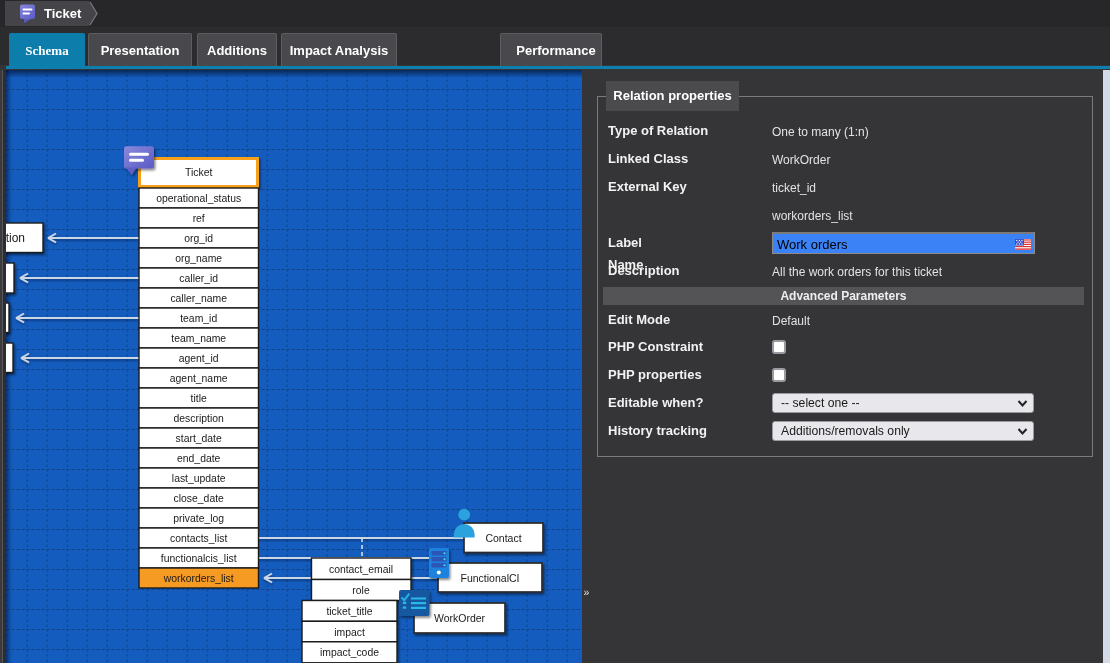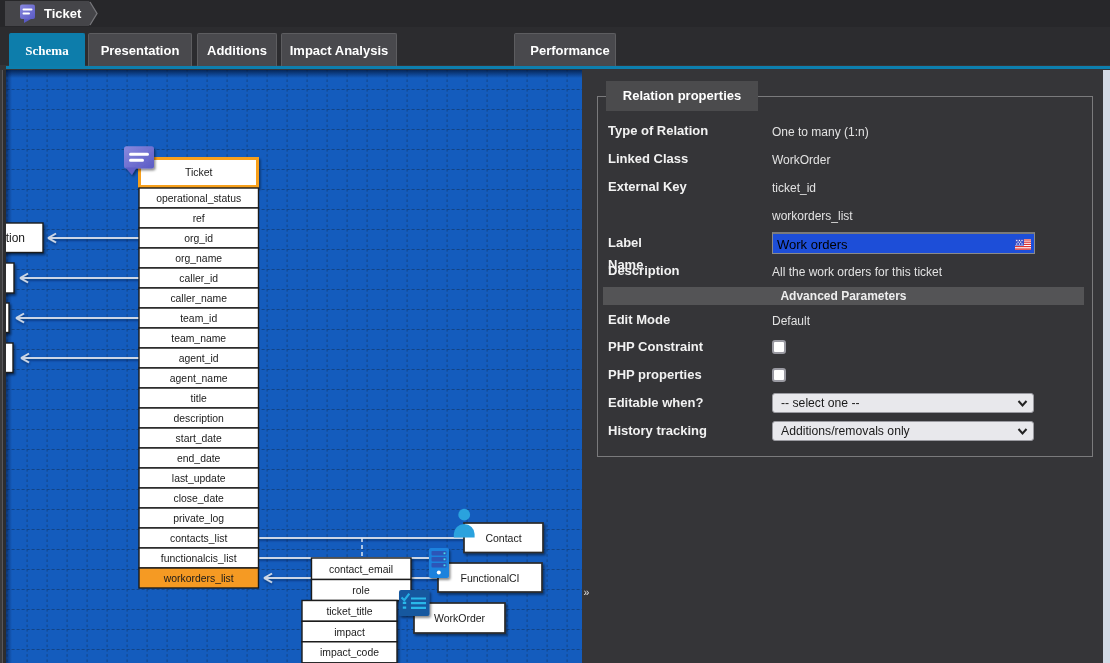--- a/index.html
+++ b/index.html
@@ -15,27 +15,27 @@
   font-size:13px;font-weight:bold;text-align:center;line-height:34px;border-radius:2px 2px 0 0;}
 .tab.act{background:#0d7dab;border-color:#0d7dab;font-family:Liberation Serif, serif;}
 #cyan{position:absolute;left:6px;top:66px;width:1104px;height:3.4px;background:#0d7fae;}
 #lstrip{position:absolute;left:0;top:70px;width:6px;height:593px;
   background:linear-gradient(90deg,#3a3a3c 0,#3a3a3c 1.8px,#58585c 1.8px,#58585c 3px,#2d2d2f 3px,#2d2d2f 6px);}
 #canvas{position:absolute;left:6px;top:70px;}
 #panel{position:absolute;left:582px;top:70px;width:521px;height:593px;background:#353538;}
 #expander{position:absolute;left:583.5px;top:586px;color:#e0e0e0;font-size:10.5px;z-index:9;}
 #scroll{position:absolute;left:1103px;top:70px;width:7px;height:593px;background:#d4dbe6;}
 #fieldset{position:absolute;left:15px;top:26px;width:496px;height:361px;border:1px solid #7a7a7c;}
-#legend{position:absolute;left:24px;top:11px;width:152px;height:30px;background:#4b4b4d;
+#legend{position:absolute;left:24px;top:11px;width:133px;height:30px;background:#4b4b4d;
   color:#fff;font-weight:bold;font-size:13px;text-align:center;line-height:30px;}
 .lbl{position:absolute;left:26px;color:#f2f2f2;font-weight:bold;font-size:13px;line-height:14px;}
 .val{position:absolute;left:190px;color:#e2e2e2;font-size:12px;line-height:14px;}
 #advbar{position:absolute;left:21px;top:216.5px;width:481px;height:18.5px;background:#545456;
   color:#eee;font-weight:bold;font-size:12px;text-align:center;line-height:18.5px;}
-#inp{position:absolute;left:190px;top:161.5px;width:263px;height:22.5px;background:#1d4ed8;
+#inp{position:absolute;left:190px;top:161.5px;width:263px;height:22.5px;background:#3b82f6;
   border:1px solid #8a8a8a;border-top:2px solid #7a7a7a;}
 #inp span{position:absolute;left:4px;top:3px;font-size:13px;color:#000;}
 .cb{position:absolute;left:190px;width:14px;height:14px;background:#fff;
   border:2px solid #9a9aa2;border-radius:3px;}
 .sel{position:absolute;left:190px;width:262px;height:20px;background:#e8e8ec;
   border:1px solid #9a9aa0;border-radius:3px;color:#1a1a1a;font-size:12.2px;line-height:18px;padding-left:8px;}
 .chev{position:absolute;right:5px;top:5px;}
 </style></head>
 <body>
 <div id="topbar">
@@ -52,21 +52,21 @@
   <path d="M24 19 h7 l-7 4 z" fill="#5a5ac5"></path>
   <path d="M23.5 9.5 H31.5 M23.5 13.5 H29" stroke="#fff" stroke-width="2" stroke-linecap="round"></path>
  </svg>
  <div id="crumbtxt">Ticket</div>
 </div>
 <div id="tabbar">
  <div class="tab act" style="left:9px;width:76px;">Schema</div>
  <div class="tab" style="left:88px;width:104px;">Presentation</div>
  <div class="tab" style="left:197px;width:80px;">Additions</div>
  <div class="tab" style="left:281px;width:116px;">Impact Analysis</div>
- <div class="tab" style="left:514px;width:102px;padding-left:10px;">Performance</div>
+ <div class="tab" style="left:500px;width:102px;padding-left:10px;">Performance</div>
 </div>
 <div id="cyan"></div>
 <div id="lstrip"></div>
 <svg id="canvas" width="576" height="593" viewBox="6 70 576 593">
 <defs>
  <pattern id="grid" width="20" height="20" patternUnits="userSpaceOnUse" x="6.6" y="9">
    <path d="M0 .5 H20" stroke="#114487" stroke-width="1" stroke-dasharray="3 2" fill="none"></path>
    <path d="M.5 0 V20" stroke="#114487" stroke-width="1" stroke-dasharray="2.6 2.6" fill="none"></path>
  </pattern>
  <linearGradient id="topsh" x1="0" y1="0" x2="0" y2="1">

